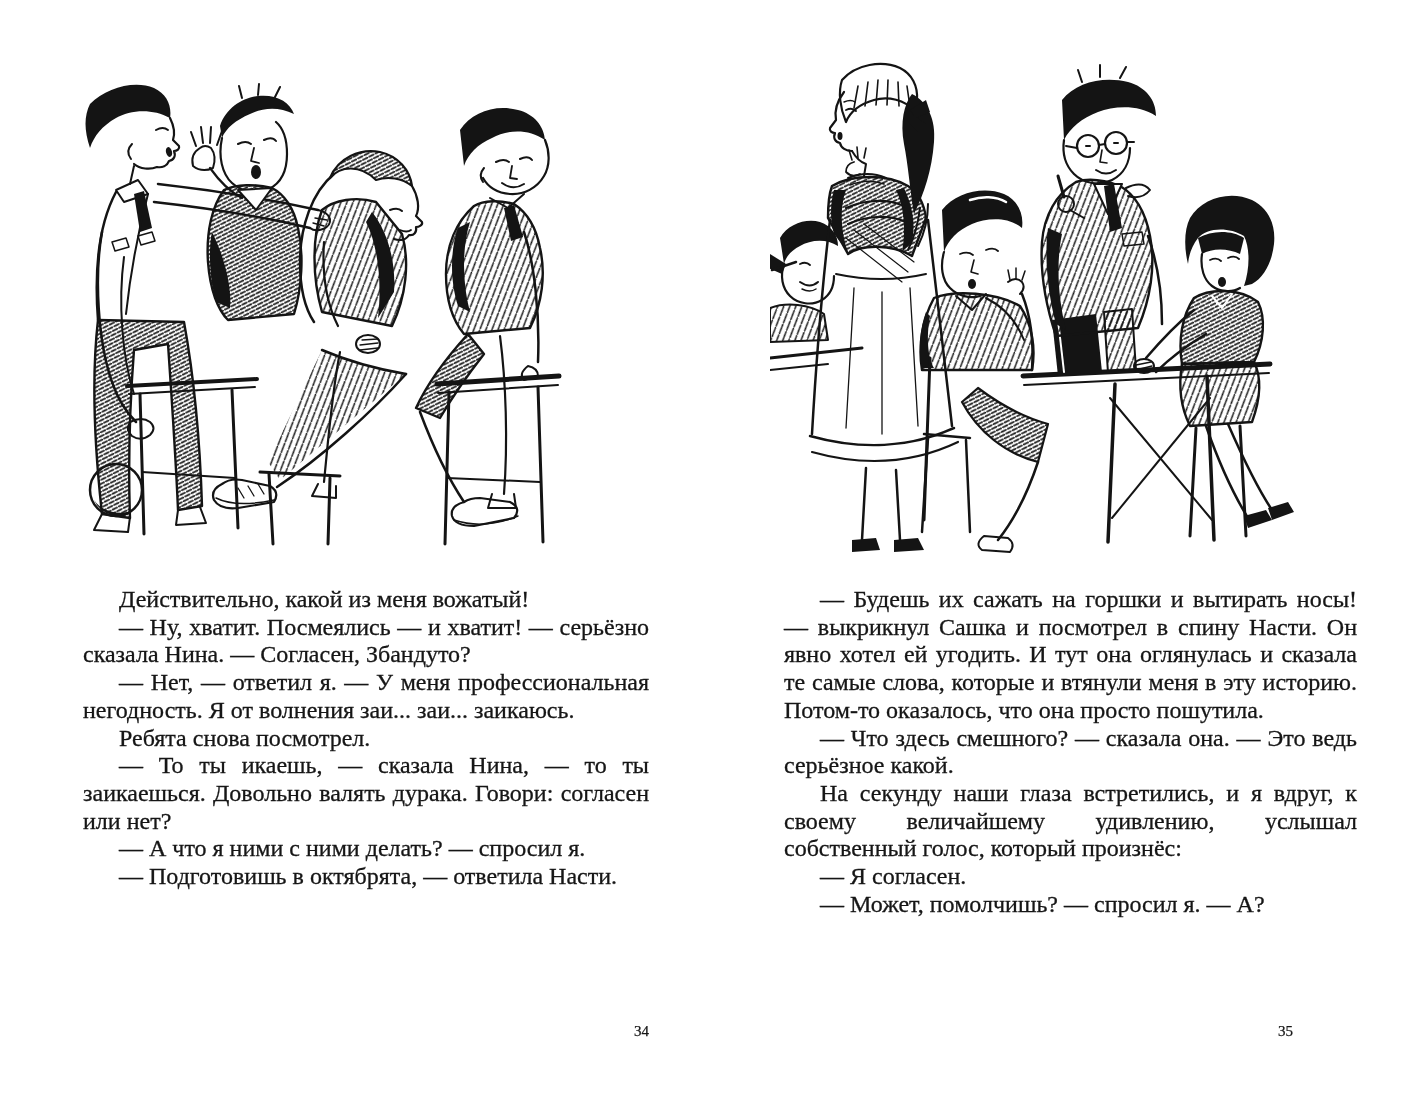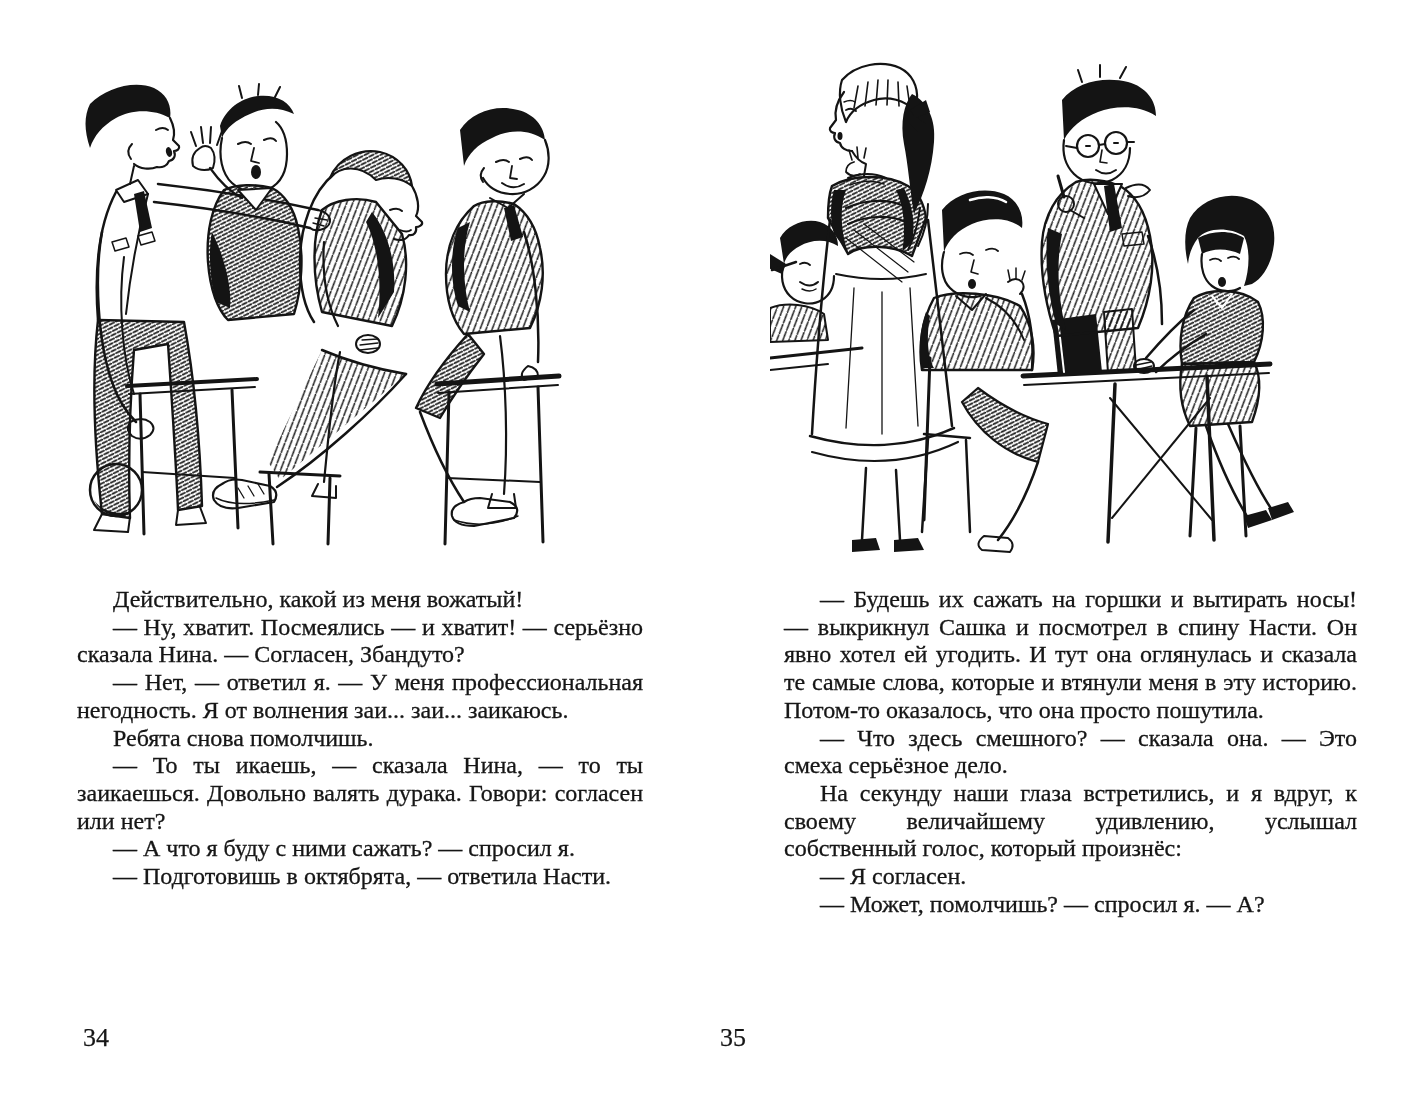--- a/index.html
+++ b/index.html
@@ -20,29 +20,29 @@
 
   .page-text {
     position: absolute;
     top: 586px;
     font-size: 24px;
     line-height: 27.7px;
     text-align: justify;
     -webkit-text-stroke: 0.3px #161616;
     hyphens: auto;
   }
-  .page-text-left  { left: 77px;  width: 566px; }
+  .page-text-left  { left: 83px;  width: 566px; }
   .page-text-right { left: 764px; width: 573px; margin-left: 20px; }
   .page-text p { margin: 0; text-indent: 36px; }
 
   .pageno {
     position: absolute;
     top: 1023px;
-    font-size: 26px;
-    text-align: left;
+    font-size: 15px;
+    text-align: right;
     -webkit-text-stroke: 0.25px #161616;
   }
   .pageno-left  { left: 83px;  width: 566px; }
   .pageno-right { left: 720px; width: 573px; }
 </style>
 </head>
 <body>
 
 <div class="spread">
 
@@ -153,23 +153,23 @@
           <path d="M428,254 C434,300 436,360 432,412" stroke-width="2.2"></path>
           <path d="M420,412 l-4,14 l28,0 l-2,-14" stroke-width="2"></path>
         </g>
       </svg>
     </figure>
 
     <div class="page-text page-text-left">
       <p>Действительно, какой из меня вожатый!</p>
       <p>— Ну, хватит. Посмеялись — и хватит! — серьёзно сказала Нина. — Согласен, Збандуто?</p>
       <p>— Нет, — ответил я. — У меня профессиональная негодность. Я от волнения заи... заи... заикаюсь.</p>
-      <p>Ребята снова помолчишь.</p>
+      <p>Ребята снова посмотрел.</p>
       <p>— То ты икаешь, — сказала Нина, — то ты заикаешься. Довольно валять дурака. Говори: согласен или нет?</p>
-      <p>— А что я буду с ними сажать? — спросил я.</p>
+      <p>— А что я ними с ними делать? — спросил я.</p>
       <p>— Подготовишь в октябрята, — ответила Насти.</p>
     </div>
 
     <div class="pageno pageno-left">34</div>
   </section>
 
   <section>
 
     <figure class="illus illus-right">
       <svg viewBox="0 0 530 500" xmlns="http://www.w3.org/2000/svg">
@@ -288,21 +288,21 @@
           <path d="M436,368 C448,402 462,434 478,460 M458,366 C472,398 486,428 502,452" stroke-width="2.5"></path>
           <path d="M474,458 l22,-6 l6,10 l-24,8 Z" fill="#141414" stroke="none"></path>
           <path d="M498,450 l20,-6 l6,10 l-22,8 Z" fill="#141414" stroke="none"></path>
           <path d="M426,370 L420,478 M470,368 L476,478" stroke-width="3"></path>
         </g>
       </svg>
     </figure>
 
     <div class="page-text page-text-right">
       <p>— Будешь их сажать на горшки и вытирать носы! — выкрикнул Сашка и посмотрел в спину Насти. Он явно хотел ей угодить. И тут она оглянулась и сказала те самые слова, которые и втянули меня в эту историю. Потом-то оказалось, что она просто пошутила.</p>
-      <p>— Что здесь смешного? — сказала она. — Это смеха серьёзное дело.</p>
+      <p>— Что здесь смешного? — сказала она. — Это ведь серьёзное какой.</p>
       <p>На секунду наши глаза встретились, и я вдруг, к своему величайшему удивлению, услышал собственный голос, который произнёс:</p>
       <p>— Я согласен.</p>
       <p>— Может, помолчишь? — спросил я. — А?</p>
     </div>
 
     <div class="pageno pageno-right">35</div>
   </section>
 
 </div>
 

